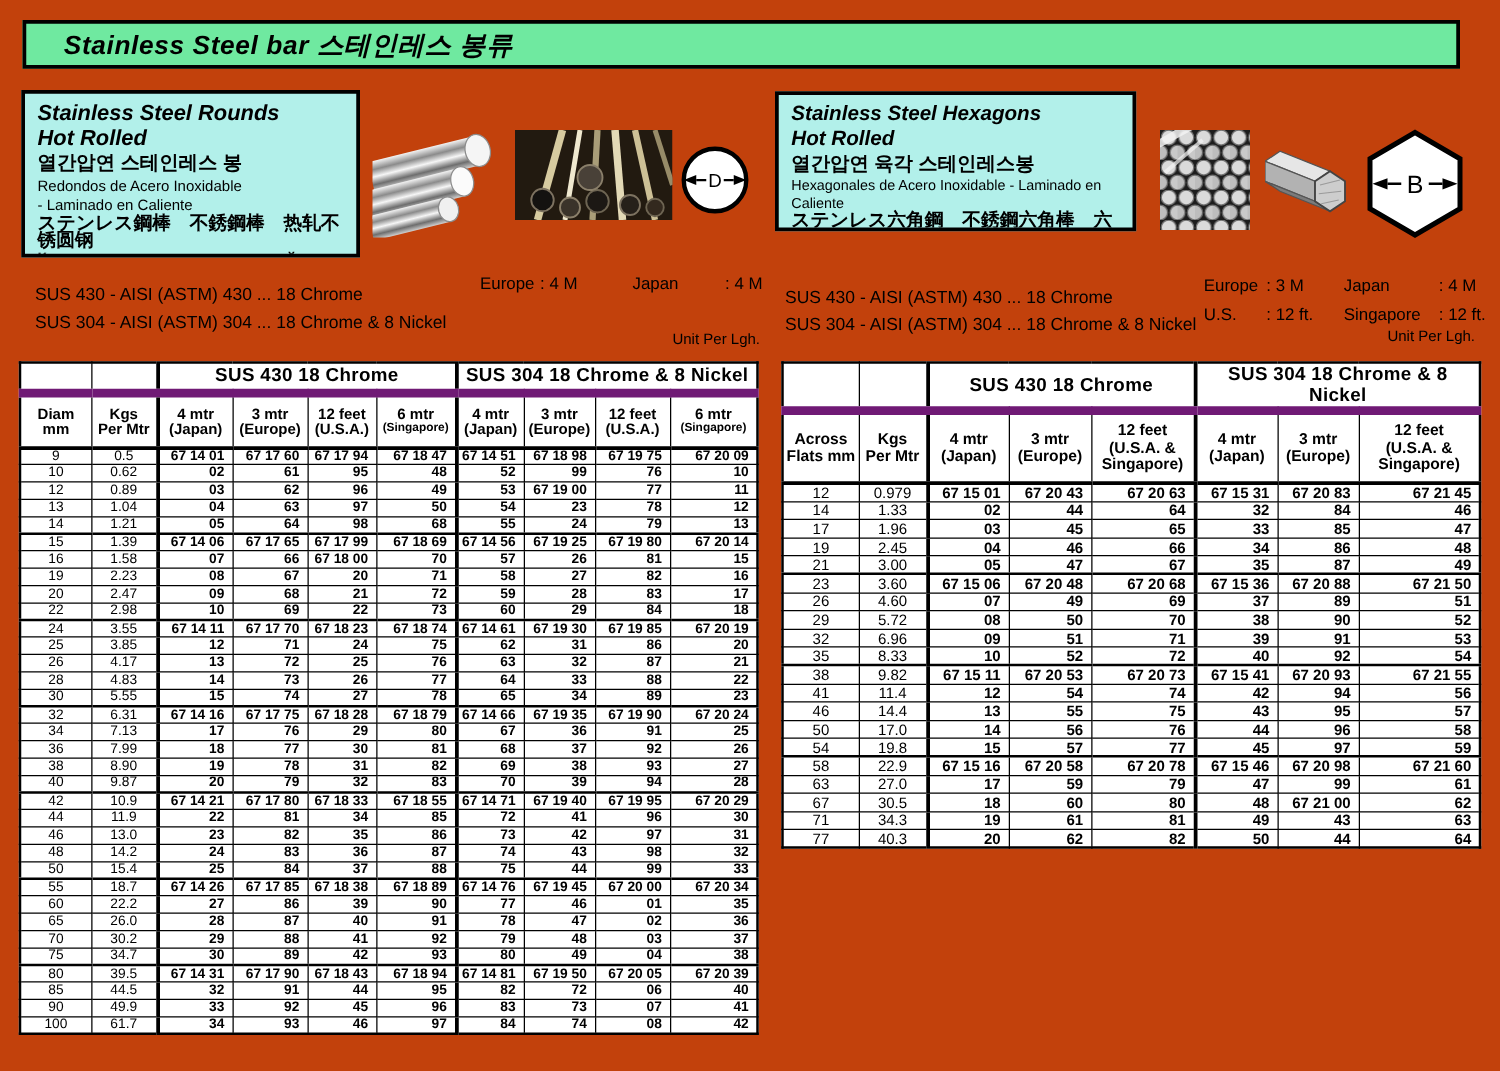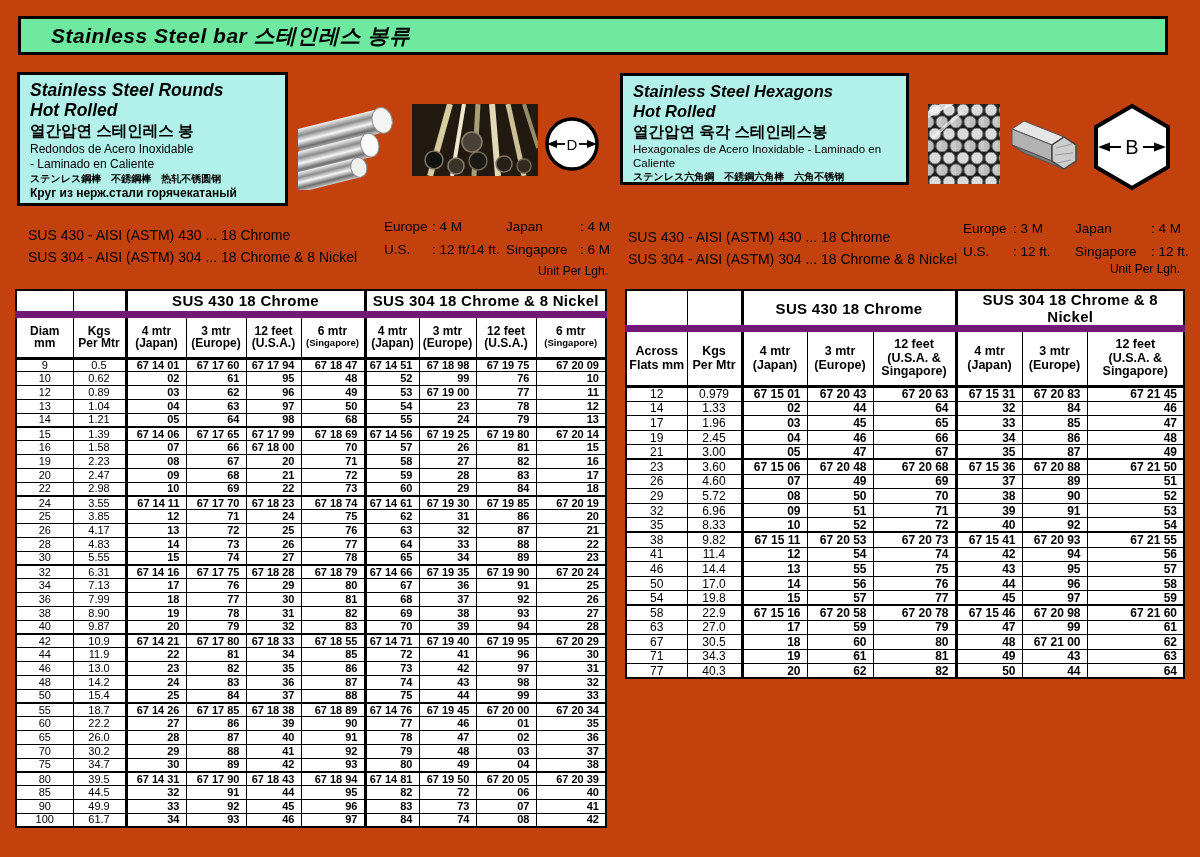--- a/index.html
+++ b/index.html
@@ -11,21 +11,21 @@
   
   .banner{ position:absolute; left:18px; top:16px; width:1150px; height:39px;
     background:var(--green); border:3px solid #000; display:flex; align-items:center; }
   .banner .t{ font-style:italic; font-weight:bold; font-size:21px; padding-left:30px; letter-spacing:.5px; }
 
   
   .pbox{ position:absolute; background:var(--cyan); border:3px solid #000; padding:5px 10px 4px 10px; overflow:hidden; }
   .pbox .ti{ font-style:italic; font-weight:bold; font-size:17.5px; line-height:20px; }
   .pbox .ko{ font-weight:bold; font-size:15.5px; line-height:22px; }
   .pbox .es{ font-size:12px; line-height:15px; }
-  .pbox .cj{ font-size:10px; line-height:13.5px; font-weight:bold; }
+  .pbox .cj{ font-size:15px; line-height:13.5px; font-weight:bold; }
   .pbox .ru{ font-size:12px; line-height:15px; font-weight:600; }
   #box-rounds{ left:17px; top:72px; width:271px; height:134px; }
   #box-hex{ left:620px; top:73px; width:289px; height:112px; }
   #box-hex .ti{ font-size:16.5px; line-height:20px; }
   #box-hex .es{ font-size:11.5px; line-height:13.5px; }
   #box-hex .ru{ font-size:11.5px; line-height:14px; }
 
   .img{ position:absolute; }
 
   
@@ -175,24 +175,20 @@
   <div class="std" style="left:28px;top:224px">
     <div>SUS 430 - AISI (ASTM) 430 ... 18 Chrome</div>
     <div>SUS 304 - AISI (ASTM) 304 ... 18 Chrome &amp; 8 Nickel</div>
   </div>
 
   <div class="lens" style="left:384px;top:215px" id="lens-rounds">
     <div class="row">
       <span class="cell1"><span class="lab1">Europe</span>: <span>4 M</span></span>
       <span><span class="lab2">Japan</span>: <span>4 M</span></span>
     </div>
-    <div class="row">
-      <span class="cell1"><span class="lab1">U.S.</span>: <span>12 ft/14 ft.</span></span>
-      <span><span class="lab2">Singapore</span>: <span>6 M</span></span>
-    </div>
   </div>
   <div class="unit" style="left:430px;top:264px;width:178px">Unit Per Lgh.</div>
 
   <div class="std" style="left:628px;top:226px">
     <div>SUS 430 - AISI (ASTM) 430 ... 18 Chrome</div>
     <div>SUS 304 - AISI (ASTM) 304 ... 18 Chrome &amp; 8 Nickel</div>
   </div>
 
   <div class="lens" style="left:963px;top:217px" id="lens-hex">
     <div class="row">

